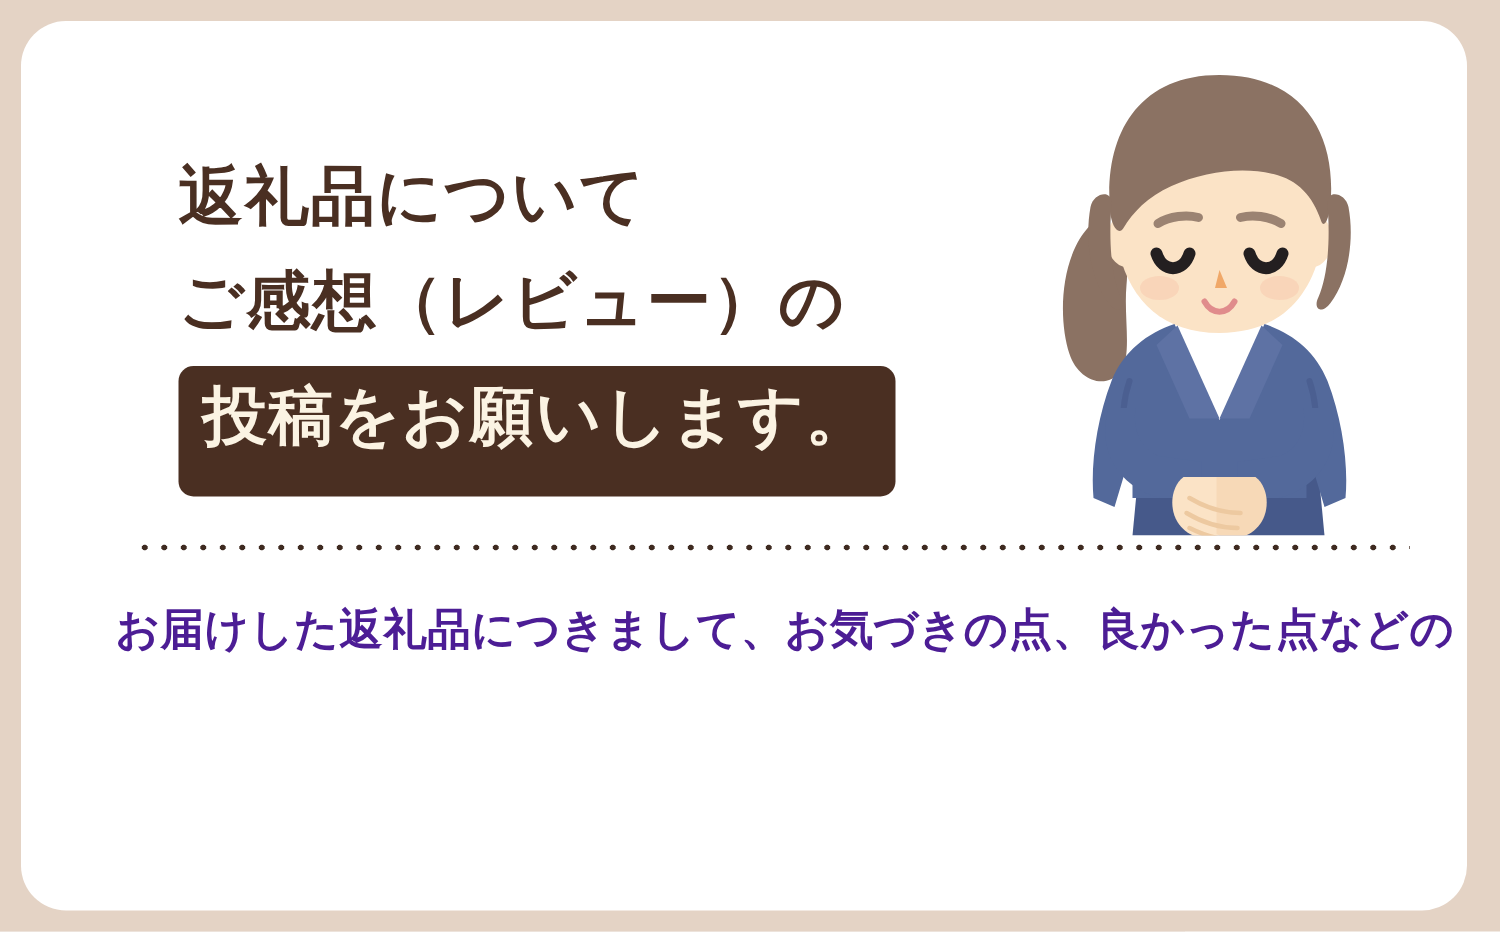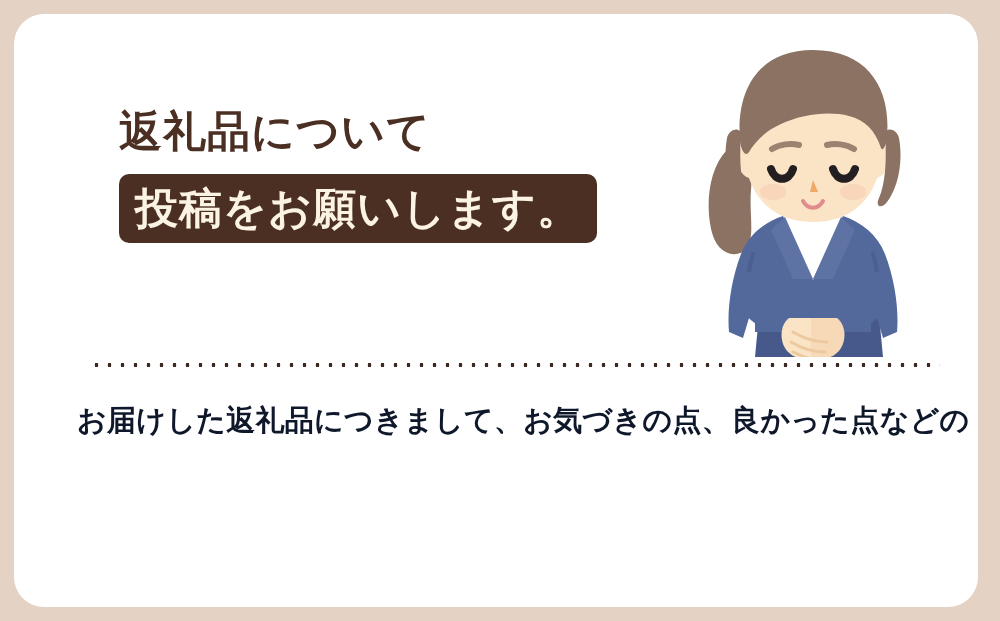--- a/index.html
+++ b/index.html
@@ -48,21 +48,21 @@
     font-weight: bold;
     line-height: 70px;
     letter-spacing: 1px;
     white-space: nowrap;
   }
 
   .highlight-box {
     display: inline-block;
     background: #4a2f22;
     border-radius: 10px;
-    padding: 5px 16px 6px 16px;
+    padding: 5px 16px 24px 16px;
     margin-top: 8px;
   }
 
   .highlight-text {
     color: #fbf3e3;
     font-size: 43px;
     font-weight: bold;
     line-height: 58px;
     letter-spacing: 1px;
     white-space: nowrap;
@@ -83,21 +83,21 @@
 
   
   .body-text {
     position: absolute;
     left: 63px;
     top: 383px;
     width: 890px;
   }
 
   .body-line {
-    color: #0f172a;
+    color: #4c1d95;
     font-size: 29px;
     font-weight: bold;
     line-height: 47px;
     letter-spacing: 0.3px;
     white-space: nowrap;
   }
 
   
   .illustration {
     position: absolute;
@@ -110,20 +110,21 @@
 </style>
 </head>
 <body>
 
 <div class="banner">
 
   <div class="card">
 
     <div class="headline">
       <div class="headline-line">返礼品について</div>
+      <div class="headline-line">ご感想（レビュー）の</div>
       <div class="highlight-box">
         <div class="highlight-text">投稿をお願いします。</div>
       </div>
     </div>
 
     <div class="divider"></div>
 
     <div class="body-text">
       <div class="body-line">お届けした返礼品につきまして、お気づきの点、良かった点などの</div>
     </div>

